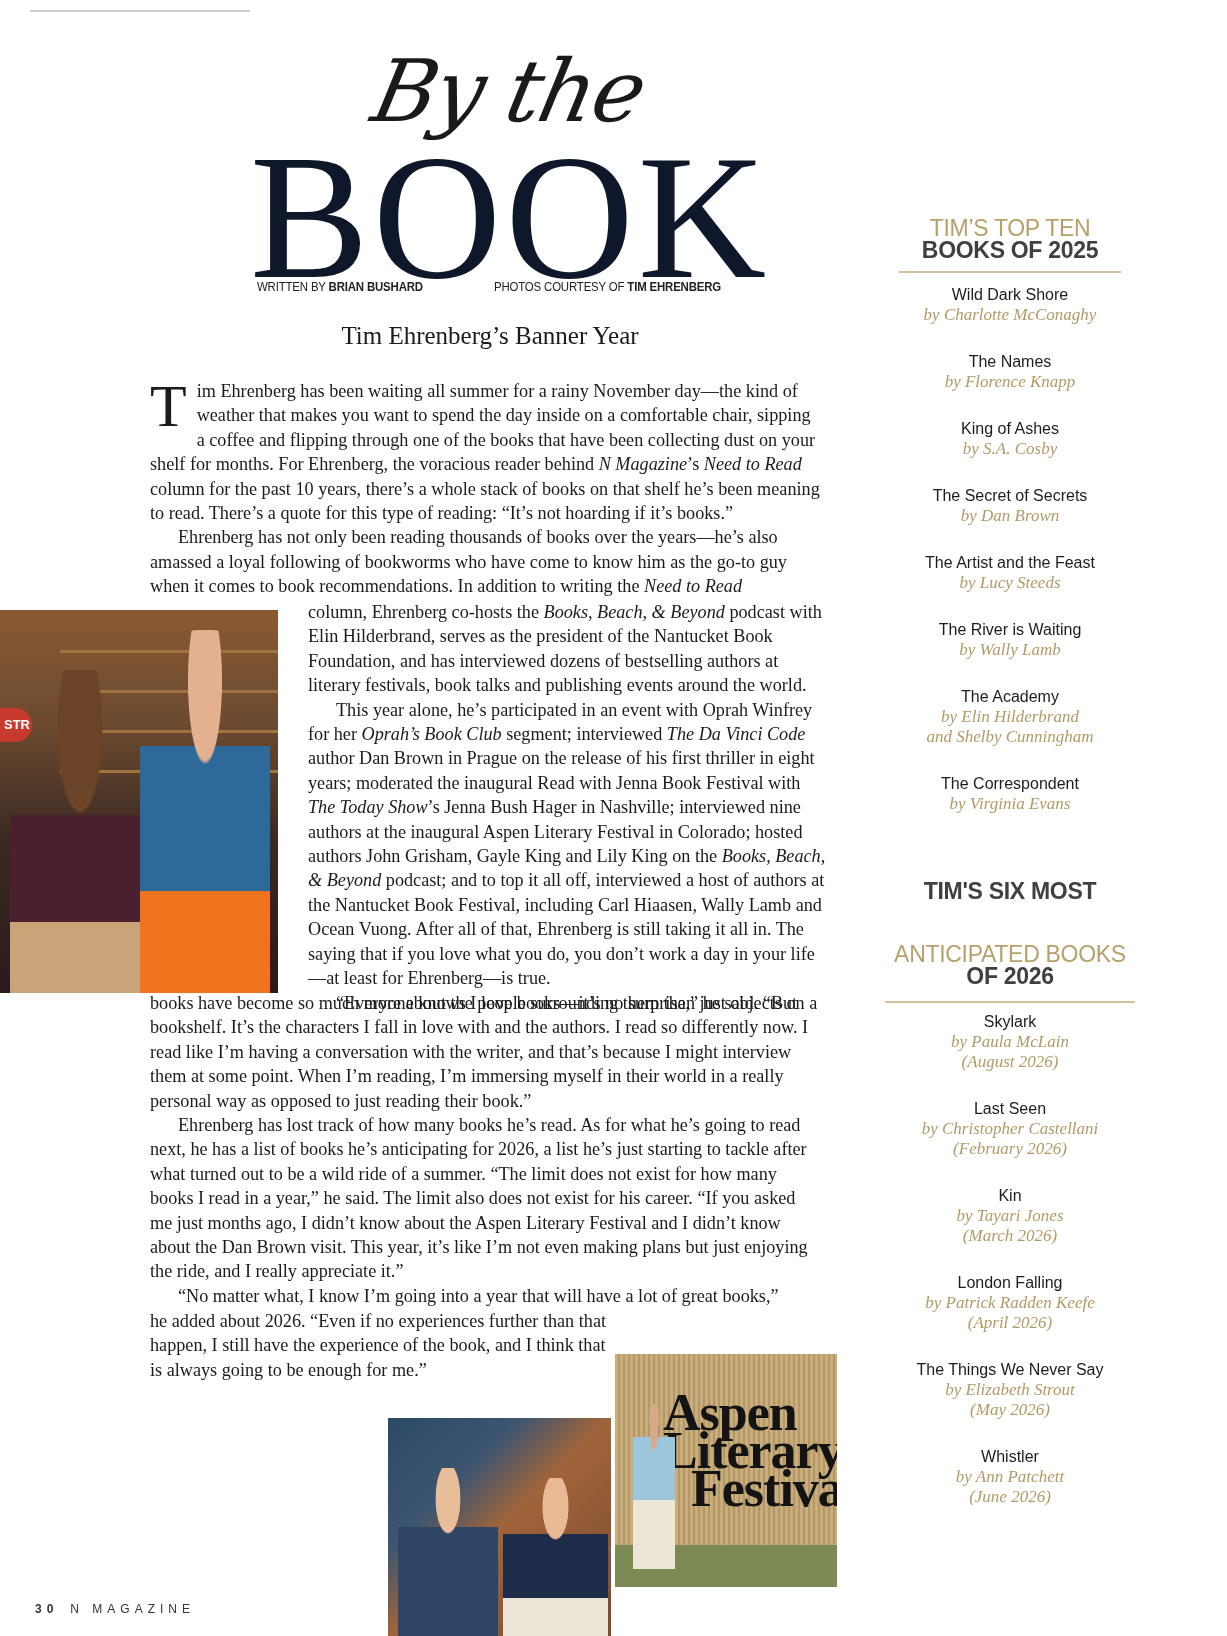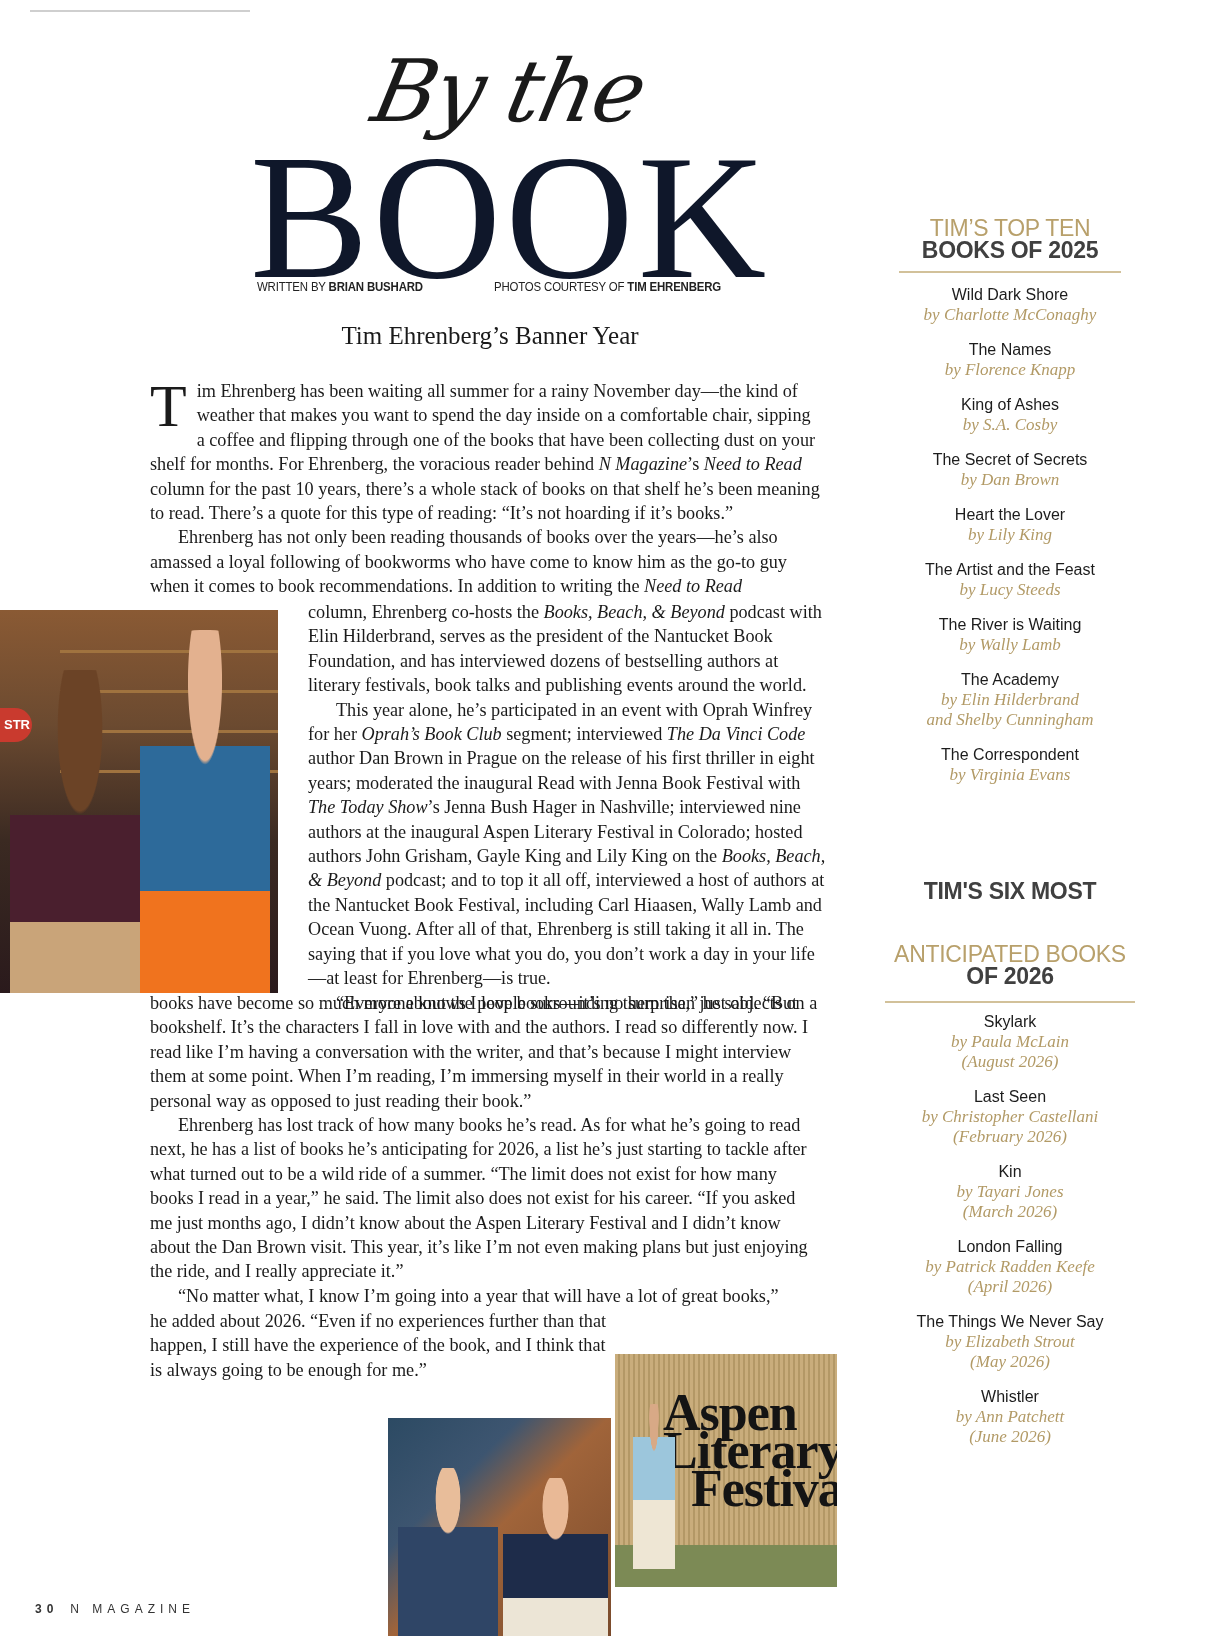--- a/index.html
+++ b/index.html
@@ -44,21 +44,21 @@
   .aspen-grass { position: absolute; left: 0; bottom: 0; width: 100%; height: 42px; background: #7c8a55; }
   .aspen-sign { position: absolute; left: 48px; top: 40px; font-family: "Liberation Serif", serif; font-size: 52px; line-height: 38px; color: #141414; font-weight: 700; letter-spacing: -1px; }
   .aspen-man { position: absolute; left: 18px; top: 50px; width: 42px; height: 165px; background: radial-gradient(ellipse at 50% 8%, #d8a986 0 15%, transparent 16%), linear-gradient(180deg, transparent 0 20%, #9cc6dc 20% 58%, #eee6d4 58% 100%); border-radius: 20px 20px 0 0; }
 
   
   .sidebar { left: 860px; width: 300px; text-align: center; }
   .sb-head { font-family: "Liberation Sans", sans-serif; font-size: 23px; line-height: 22px; letter-spacing: -0.3px; }
   .gold { color: #b8a06b; margin-top: 41px; }
   .dark { color: #404040; font-weight: bold; }
   .gold-rule { height: 2px; background: #d2c19a; margin: 10px auto 0; }
-  .book { margin-top: 15px; }
+  .book { margin-top: 27px; }
   .book-title-sb { font-family: "Liberation Sans", sans-serif; font-size: 16px; line-height: 20px; color: #1c1c1c; }
   .book-author, .book-date { font-family: "Liberation Serif", serif; font-style: italic; font-size: 17px; line-height: 20px; color: #b29a66; }
   .sb1 { top: 176px; }
   .sb2 { top: 880px; }
 
   
   .folio { left: 35px; top: 1602px; font-family: "Liberation Sans", sans-serif; font-size: 12px; letter-spacing: 5px; color: #333; }
   .folio b { font-weight: 700; margin-right: 12px; margin-top: 28px; }
 </style>
 </head>
@@ -149,24 +149,20 @@
   </div>
   <div class="book">
     <div class="book-title-sb">King of Ashes</div>
     <div class="book-author">by S.A. Cosby</div>
   </div>
   <div class="book">
     <div class="book-title-sb">The Secret of Secrets</div>
     <div class="book-author">by Dan Brown</div>
   </div>
   <div class="book">
-    <div class="book-title-sb">Heart the Lover</div>
-    <div class="book-author">by Lily King</div>
-  </div>
-  <div class="book">
     <div class="book-title-sb">The Artist and the Feast</div>
     <div class="book-author">by Lucy Steeds</div>
   </div>
   <div class="book">
     <div class="book-title-sb">The River is Waiting</div>
     <div class="book-author">by Wally Lamb</div>
   </div>
   <div class="book">
     <div class="book-title-sb">The Academy</div>
     <div class="book-author">by Elin Hilderbrand</div>

